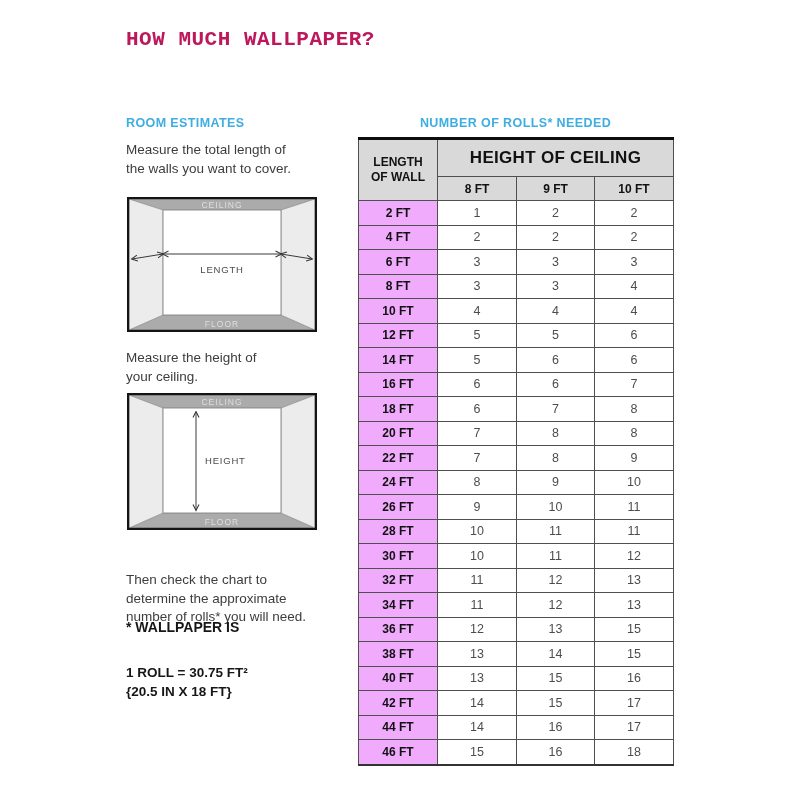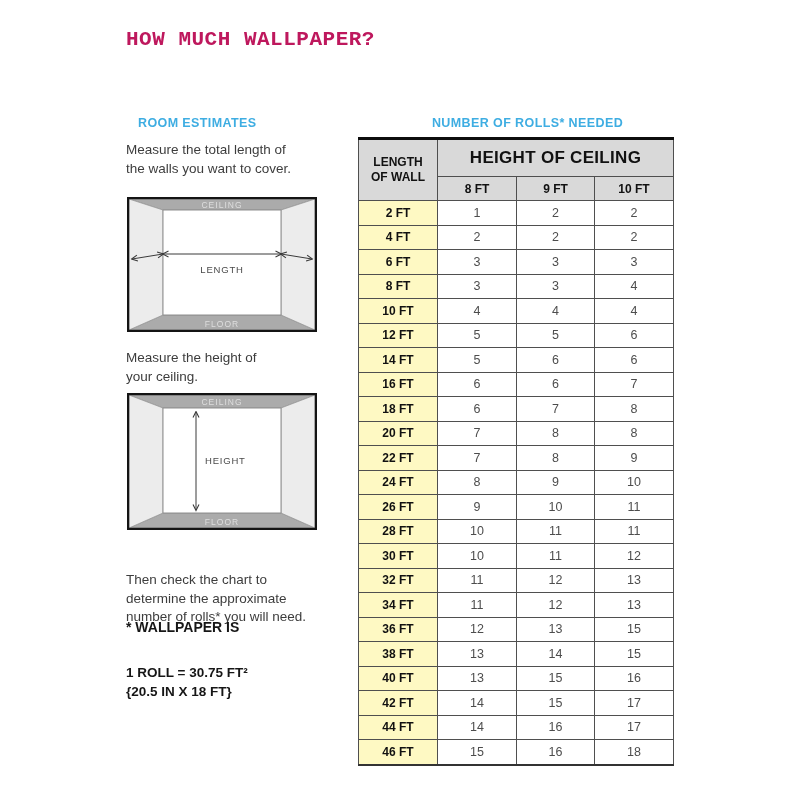--- a/index.html
+++ b/index.html
@@ -6,21 +6,21 @@
   body{
     width:800px;height:800px;background:#ffffff;position:relative;
     font-family:"Liberation Sans","DejaVu Sans",sans-serif;
     -webkit-font-smoothing:antialiased;color:#3d3d3d;overflow:hidden;
   }
   .abs{position:absolute;}
   .page-title{
     left:126px;top:28px;font-size:21px;font-weight:bold;color:#be185d;letter-spacing:.5px;font-family:Liberation Mono, monospace;
   }
   .section-heading{
-    font-size:12.5px;font-weight:bold;color:#3eade2;letter-spacing:.4px;margin-left:12px;
+    font-size:12.5px;font-weight:bold;color:#3eade2;letter-spacing:.4px;
   }
   .left-heading{left:126px;top:116px;}
   .table-heading{left:358px;top:116px;width:315px;text-align:center;}
   .para{
     left:126px;font-size:13.5px;line-height:18.5px;color:#3d3d3d;white-space:pre-line;
   }
   .para1{top:141px;}
   .para2{top:349px;}
   .para3{top:545px;margin-top:26px;}
   .footnote{left:126px;top:618px;font-size:14px;line-height:18.5px;font-weight:bold;color:#161616;}
@@ -39,21 +39,21 @@
   table.rolls td,table.rolls th{
     border:1px solid #4f4f4f;text-align:center;vertical-align:middle;padding:0;
   }
   th.corner{
     width:79px;background:#d9d9d9;font-size:12px;font-weight:bold;color:#111;
     white-space:pre-line;line-height:15px;border-right:3px solid #0d0d0d;
   }
   th.group{height:36px;background:#d9d9d9;font-size:17px;font-weight:bold;color:#111;letter-spacing:.3px;}
   th.colhead{height:23px;background:#d9d9d9;font-size:12px;font-weight:bold;color:#111;}
   td.label-cell{
-    height:23.5px;background:#fef9c3;font-size:12px;font-weight:bold;color:#111;
+    height:23.5px;background:#f0abfc;font-size:12px;font-weight:bold;color:#111;
     border-right:3px solid #0d0d0d;
   }
   td.value-cell{height:23.5px;background:#ffffff;font-size:12.5px;color:#4d4d4d;}
   svg text{font-family:"Liberation Sans","DejaVu Sans",sans-serif;}
 </style>
 </head>
 <body>
 
 <div class="abs page-title">HOW MUCH WALLPAPER?</div>
 

